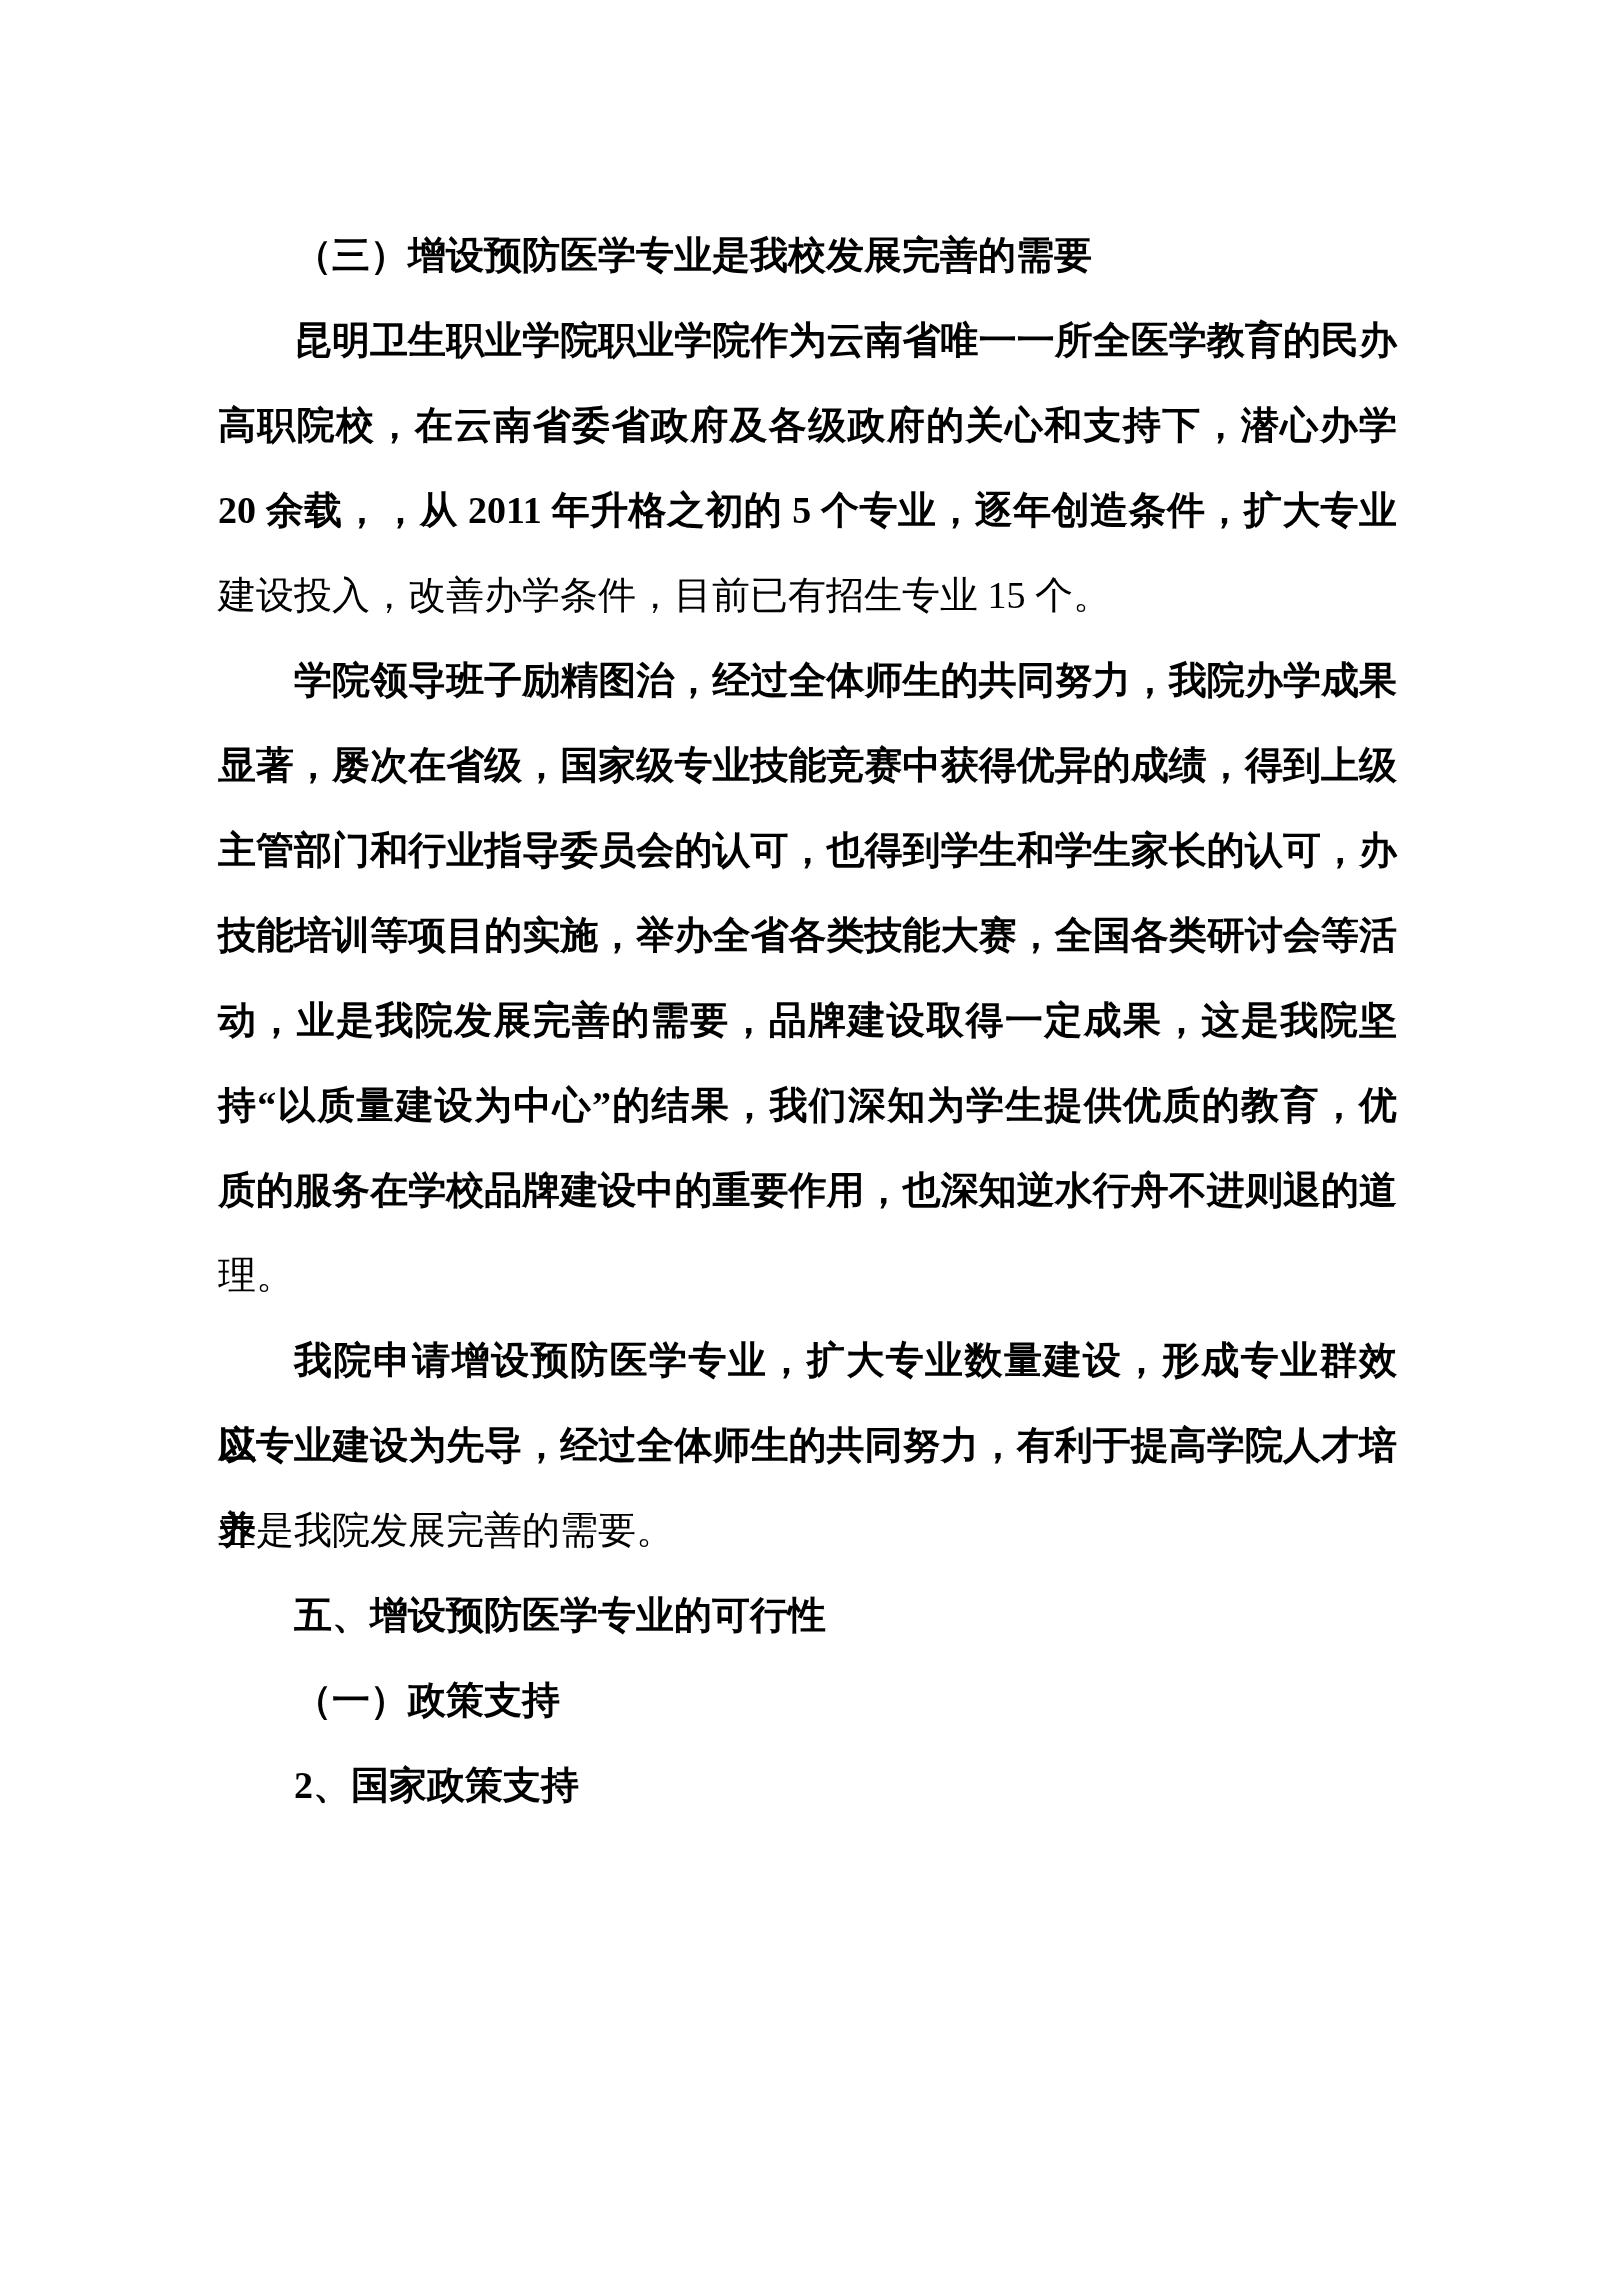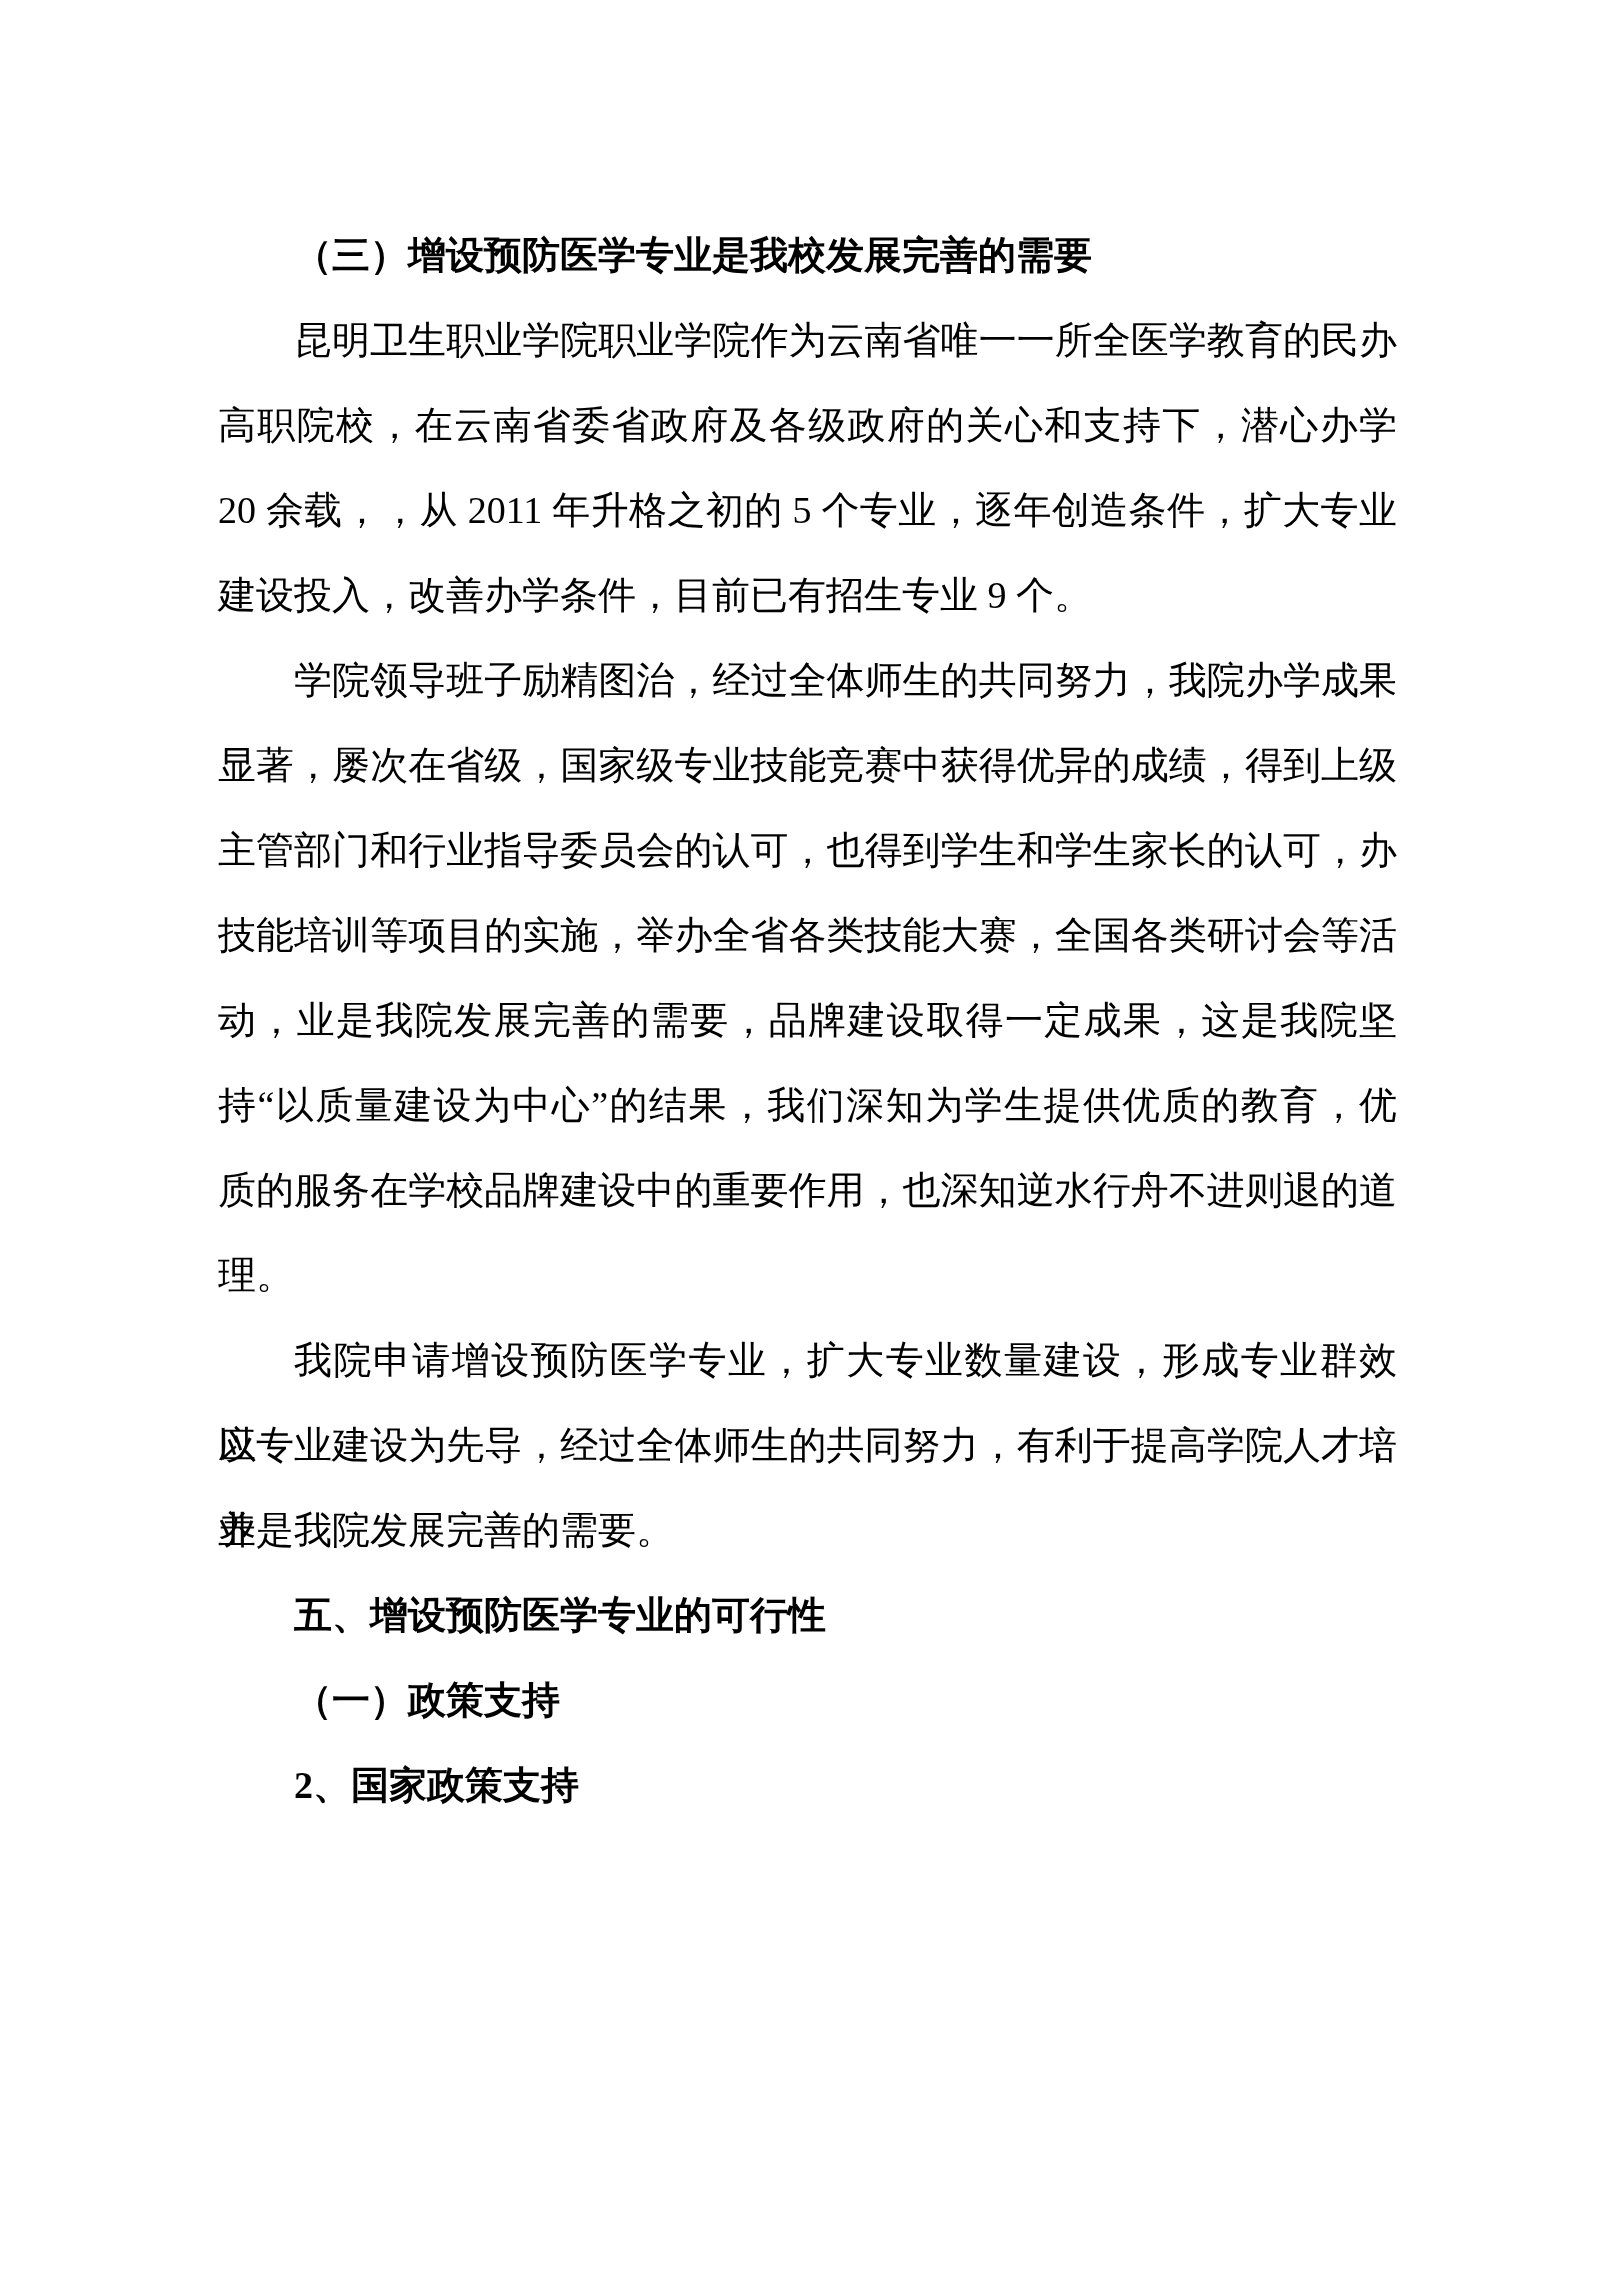--- a/index.html
+++ b/index.html
@@ -28,20 +28,21 @@
     line-height: 85px;
     height: 85px;
     text-align: left;
     white-space: normal;
     overflow: visible;
   }
   
   .fill {
     text-align: justify;
     text-align-last: justify;
+    font-weight: bold;
   }
   
   .ind {
     text-indent: 76px;
   }
   .bold {
     font-weight: bold;
   }
   .footer {
     position: absolute;
@@ -57,21 +58,21 @@
 <body>
 
 <div class="page">
   <div class="content">
 
     <div class="ln bold ind">（三）增设预防医学专业是我校发展完善的需要</div>
 
     <div class="ln fill ind">昆明卫生职业学院职业学院作为云南省唯一一所全医学教育的民办</div>
     <div class="ln fill">高职院校，在云南省委省政府及各级政府的关心和支持下，潜心办学</div>
     <div class="ln fill">20 余载，，从 2011 年升格之初的 5 个专业，逐年创造条件，扩大专业</div>
-    <div class="ln">建设投入，改善办学条件，目前已有招生专业 9 个。</div>
+    <div class="ln">建设投入，改善办学条件，目前已有招生专业 15 个。</div>
 
     <div class="ln fill ind">学院领导班子励精图治，经过全体师生的共同努力，我院办学成果</div>
     <div class="ln fill">显著，屡次在省级，国家级专业技能竞赛中获得优异的成绩，得到上级</div>
     <div class="ln fill">主管部门和行业指导委员会的认可，也得到学生和学生家长的认可，办</div>
     <div class="ln fill">技能培训等项目的实施，举办全省各类技能大赛，全国各类研讨会等活</div>
     <div class="ln fill">动，业是我院发展完善的需要，品牌建设取得一定成果，这是我院坚</div>
     <div class="ln fill">持“以质量建设为中心”的结果，我们深知为学生提供优质的教育，优</div>
     <div class="ln fill">质的服务在学校品牌建设中的重要作用，也深知逆水行舟不进则退的道</div>
     <div class="ln">理。</div>
 

